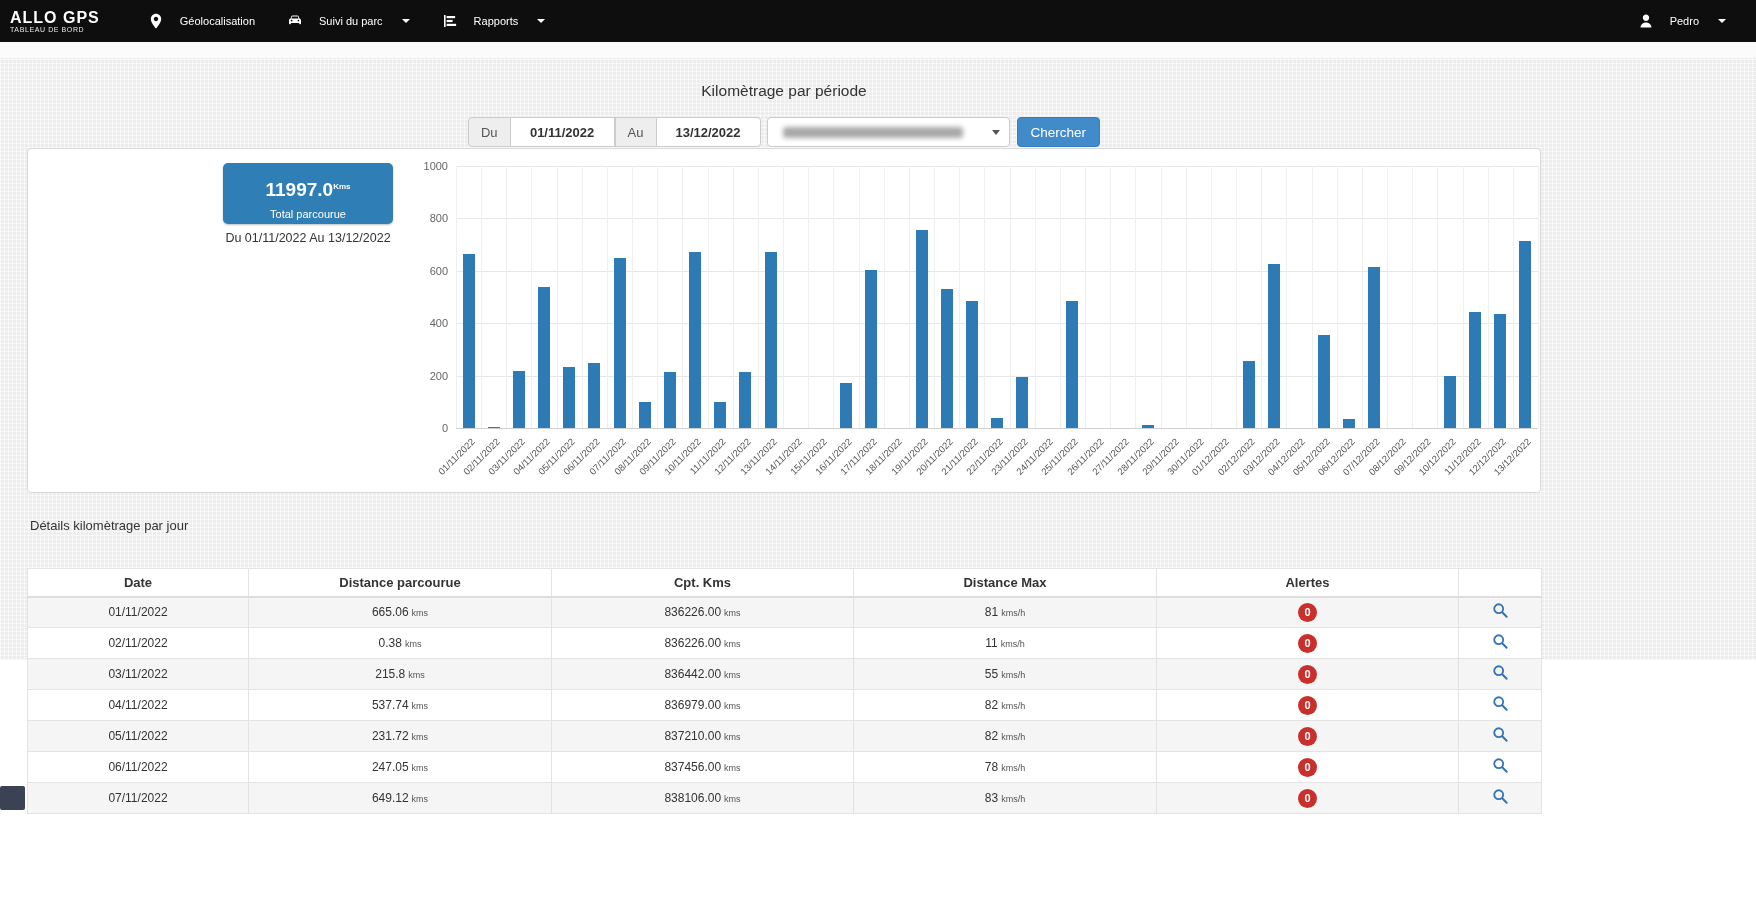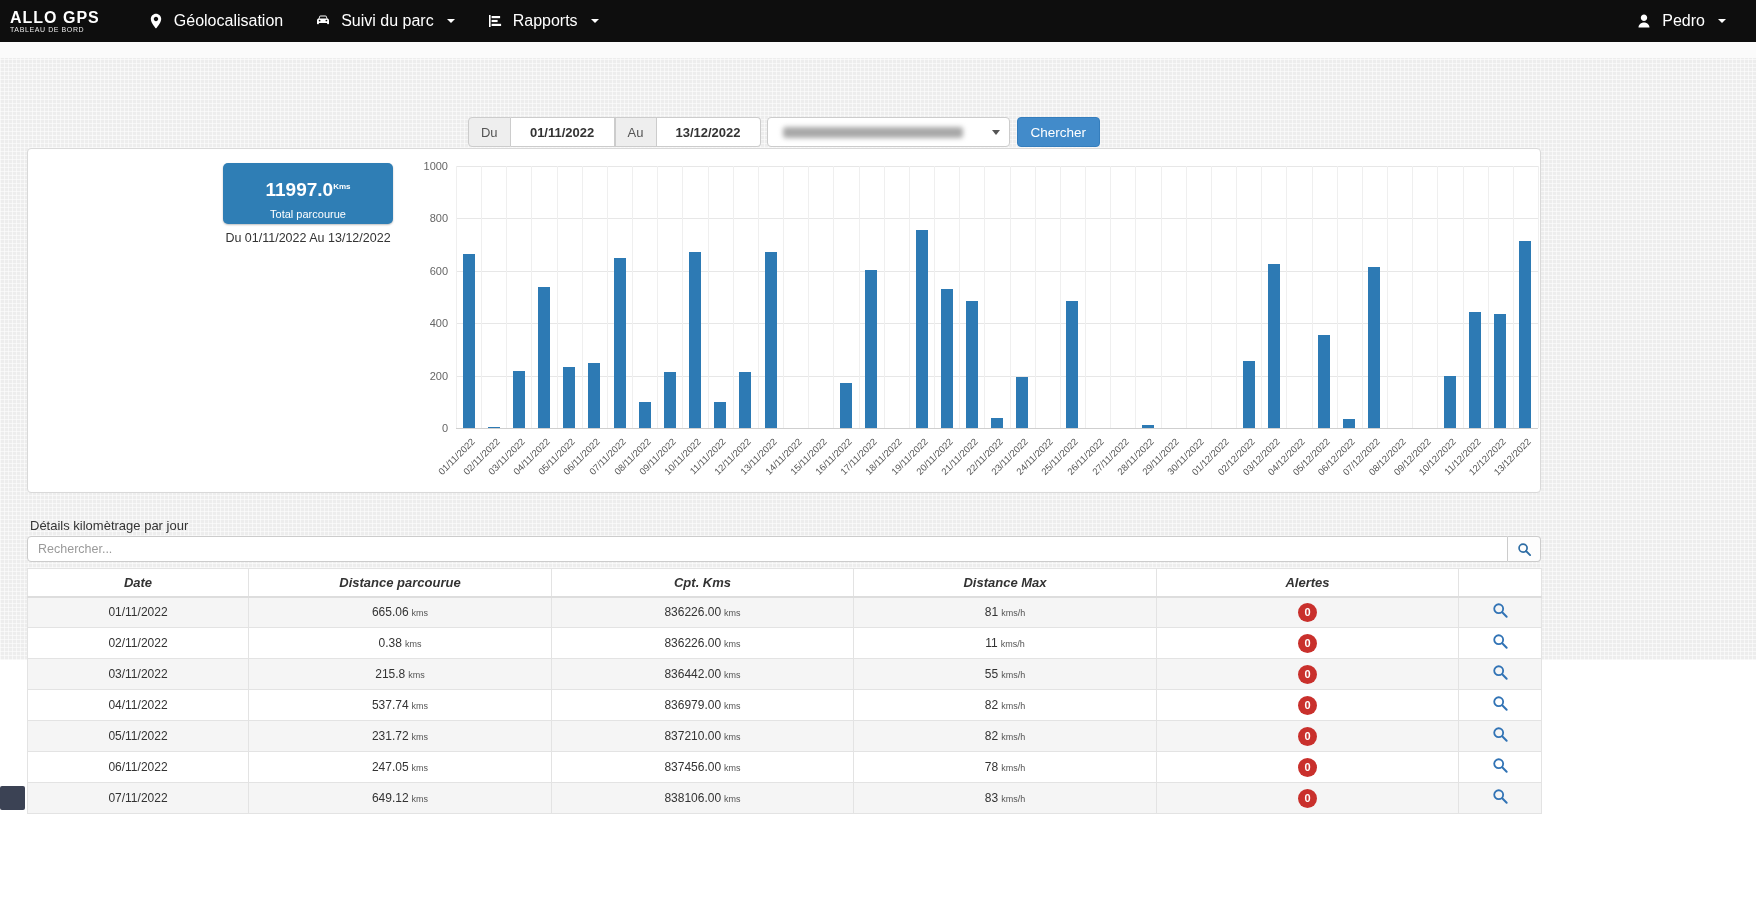--- a/index.html
+++ b/index.html
@@ -18,22 +18,22 @@
   
   .navbar {
     position:absolute; left:0; top:0; width:100%; height:42px;
     background:#0e0e0e; display:flex; align-items:center; z-index:50;
   }
   .brand { padding:0 14px 0 10px; color:#fff; cursor:pointer; }
   .brand .b1 { font-size:16px; font-weight:bold; letter-spacing:1px; line-height:17px; }
   .brand .b2 { font-size:7px; letter-spacing:.6px; color:#e8e8e8; }
   .nav-items { display:flex; height:42px; margin-left:18px; }
   .nav-item {
-    display:flex; align-items:center; gap:10px; padding:0 16px; color:#fff;
-    font-size:16px; cursor:pointer; height:42px;
+    display:flex; align-items:center; gap:16px; padding:0 16px; color:#fff;
+    font-size:11px; cursor:pointer; height:42px;
   }
   .nav-right { margin-left:auto; margin-right:14px; }
   .caret {
     display:inline-block; width:0; height:0; margin-left:3px;
     border-left:4px solid transparent; border-right:4px solid transparent;
     border-top:4px solid #fff;
   }
   .nav-icon { display:inline-flex; width:16px; height:16px; }
   .nav-icon svg { width:16px; height:16px; }
   .white-strip { position:absolute; left:0; top:42px; width:100%; height:16px; background:#fbfbfb; }
@@ -111,21 +111,21 @@
     border-radius:0 4px 4px 0; display:flex; align-items:center; justify-content:center; cursor:pointer;
   }
 
   table.detail {
     position:absolute; top:510px; left:0; width:1514px;
     border-collapse:collapse; background:#fff; table-layout:fixed;
   }
   table.detail th, table.detail td {
     border:1px solid #e3e3e3; text-align:center; overflow:hidden;
   }
-  table.detail th { height:28px; font-size:13px; font-weight:bold; background:#fff; border-bottom:2px solid #ddd;font-style:italic; }
+  table.detail th { height:28px; font-size:13px; font-weight:bold; background:#fff; border-bottom:2px solid #ddd; }
   table.detail td { height:31px; font-size:12px; color:#333; }
   table.detail tr.striped td { background:#f5f5f5; }
   .unit { font-size:9px; color:#555; margin-left:3px; }
   .badge-red {
     display:inline-block; min-width:19px; height:19px; line-height:19px; border-radius:50%;
     background:#c9302c; color:#fff; font-size:11px; font-weight:bold;
   }
   .row-search { cursor:pointer; display:inline-flex; }
 
   .corner-artifact { position:absolute; left:0; top:786px; width:25px; height:24px; background:#3b4254; border-radius:2px; }
@@ -180,20 +180,21 @@
           </svg>
       </span>
       <span>Pedro</span>
       <span class="caret"></span>
     </div>
   </div>
   <div class="white-strip"></div>
 
   <div class="container">
 
+    <div class="page-title">Kilomètrage par période</div>
 
     <div class="filterbar">
       <span class="addon first">Du</span>
       <input class="date-input" readonly="" value="01/11/2022" style="">
       <span class="addon">Au</span>
       <input class="date-input last" readonly="" value="13/12/2022" style="">
       <div class="vehicle-select">
         <span class="blur-blob"></span>
         <span class="select-caret"></span>
       </div>
@@ -341,29 +342,20 @@
           <div class="xlabel" style="left: 957.09px; top: 270px;">11/12/2022</div>
           <div class="bar" title="12/12/2022 : 435" style="left: 1038.26px; width: 12px; top: 148.03px; height: 113.97px; background: rgb(45, 122, 180);"></div>
           <div class="xlabel" style="left: 982.26px; top: 270px;">12/12/2022</div>
           <div class="bar" title="13/12/2022 : 712" style="left: 1063.42px; width: 12px; top: 75.46px; height: 186.54px; background: rgb(45, 122, 180);"></div>
           <div class="xlabel" style="left: 1007.42px; top: 270px;">13/12/2022</div>
         </div>
     </div>
 
     <div class="details-heading">Détails kilomètrage par jour</div>
 
-    <div class="search-group">
-      <input class="search-input" placeholder="Rechercher..." style="">
-      <div class="search-btn">
-        <svg width="15" height="15" viewBox="0 0 16 16">
-          <circle cx="6.5" cy="6.5" r="4.3" fill="none" stroke="#2e6da4" stroke-width="1.8"></circle>
-          <line x1="9.9" y1="9.9" x2="14" y2="14" stroke="#2e6da4" stroke-width="2" stroke-linecap="round"></line>
-        </svg>
-      </div>
-    </div>
 
     <table class="detail">
       <colgroup>
         <col style="width:221px">
           <col style="width:303px">
           <col style="width:302px">
         <col style="width:303px">
           <col style="width:302px">
           <col style="width:83px">
       </colgroup>

